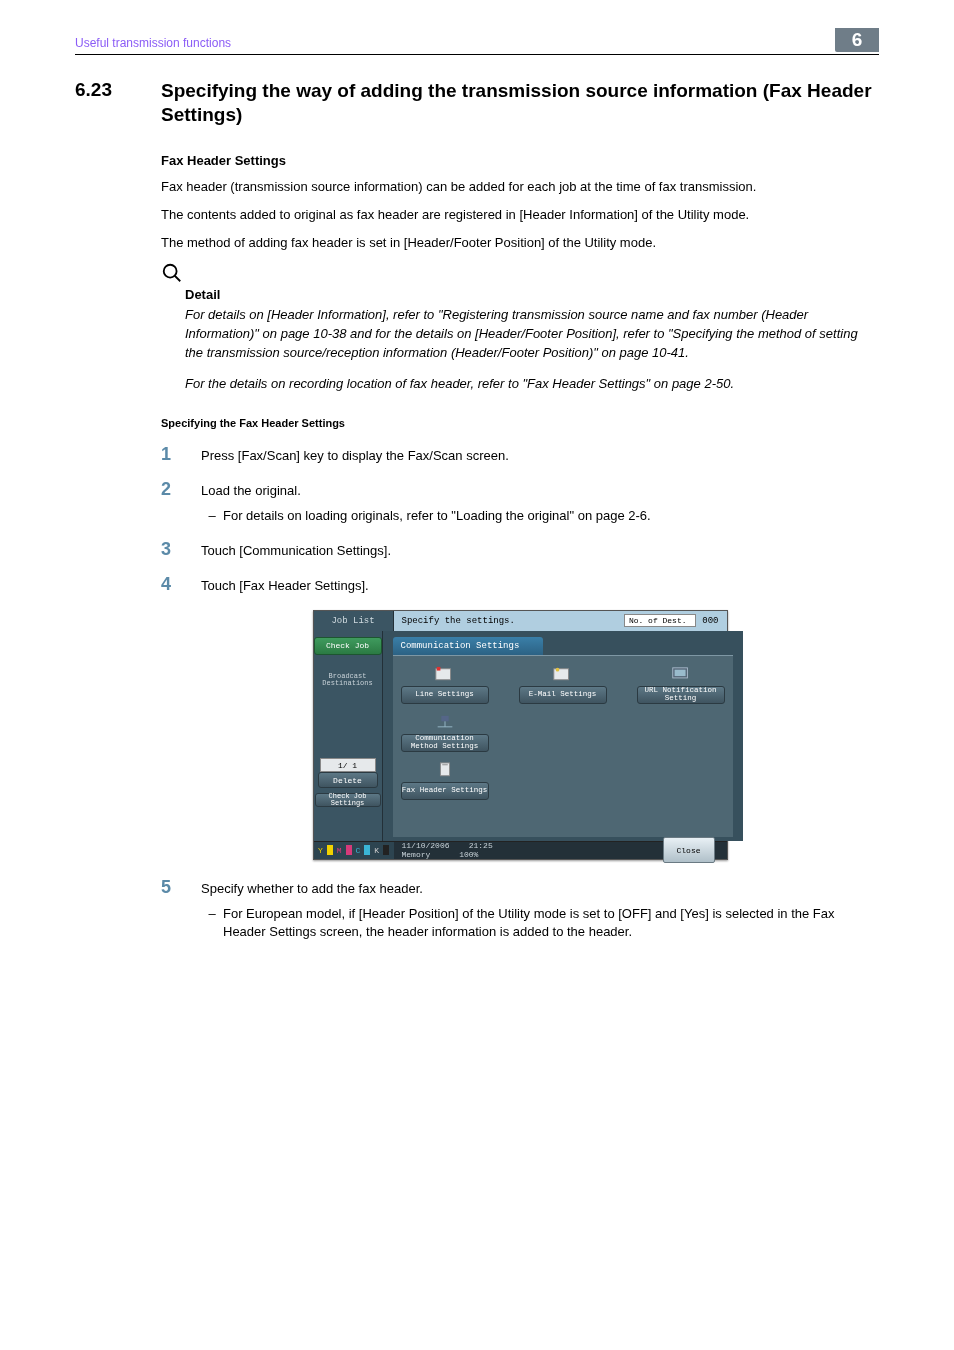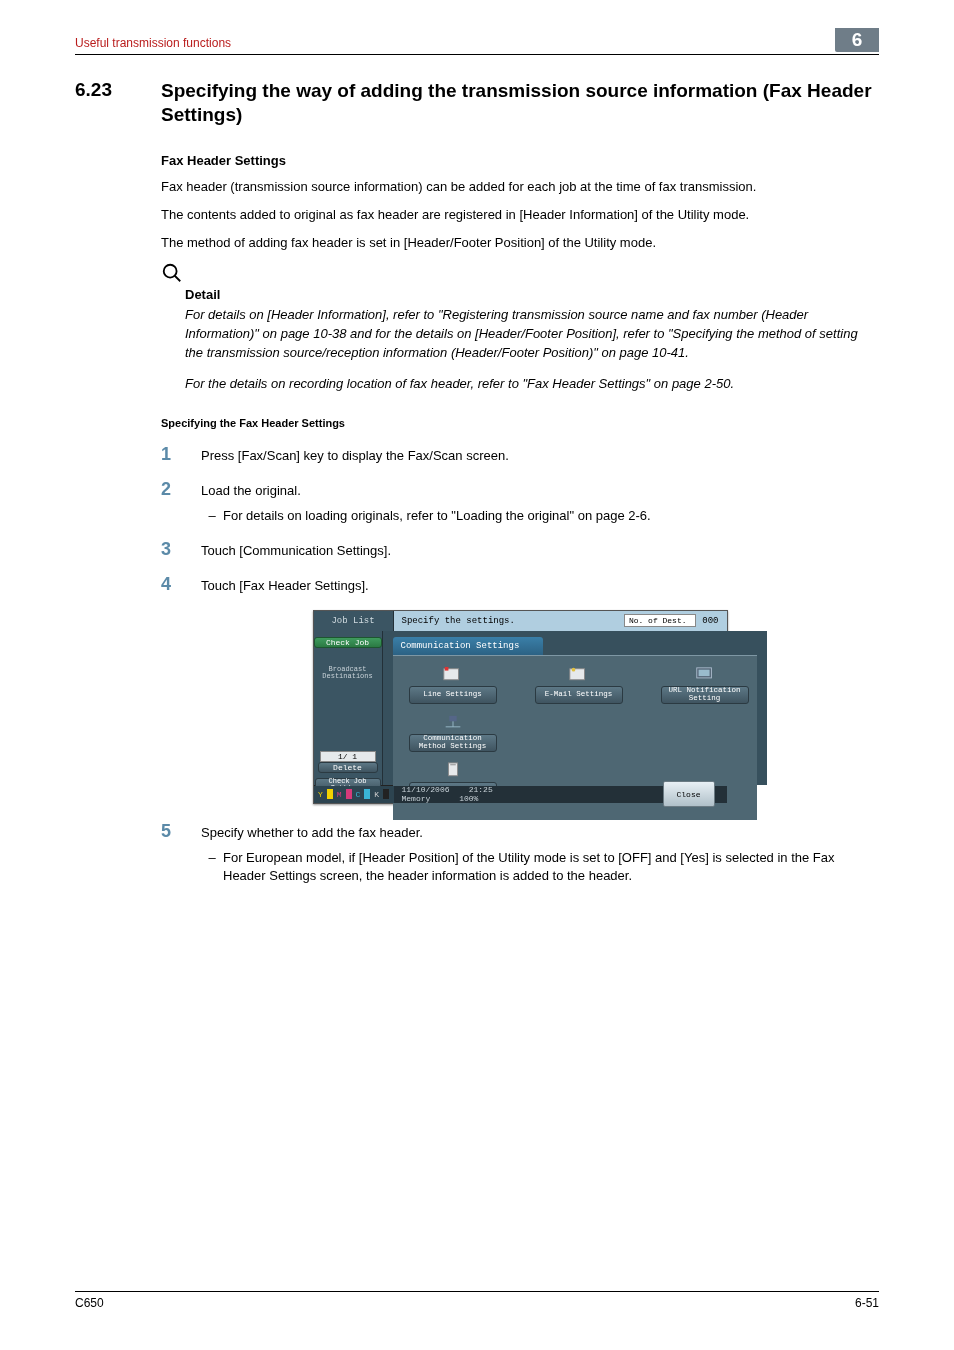--- a/index.html
+++ b/index.html
@@ -18,21 +18,21 @@
     position: relative;
   }
   .hdr-row {
     display: flex;
     justify-content: space-between;
     align-items: flex-end;
     margin-bottom: 2px;
   }
   .hdr-left {
     font-size: 12px;
-    color: #b91c1c;
+    color: #8b5cf6;
     padding-bottom: 2px;
   }
   .hdr-right {
     background: #6f7d88;
     color: #fff;
     width: 44px;
     height: 24px;
     font-size: 19px;
     font-weight: bold;
     display: flex;
@@ -152,21 +152,21 @@
     color: #000;
     display:flex; align-items:center;
     padding: 0 8px;
     justify-content: space-between;
   }
   .c-titlebar .dest {
     background:#fff; color:#000; font-size:8px;
     padding:1px 4px; border:1px solid #888;
   }
 
-  .c-body { display: flex; height: 154px; justify-content: space-between; }
+  .c-body { display: flex; height: 210px; justify-content: space-between; }
   .c-left {
     width: 80px;
     background: #3b5563;
     border-right: 1px solid #233038;
     display:flex; flex-direction:column;
     align-items:center;
     padding-top: 0;
   }
   .c-chkjob {
     width: 68px; height: 18px;
@@ -220,21 +220,21 @@
     width: 150px;
     border-top-left-radius:3px; border-top-right-radius:3px;
   }
   .c-panel {
     flex:1;
     background:#4e6773;
     border-top:1px solid #7e97a4;
     padding: 10px 8px;
   }
   .c-iconrow { display:flex; gap: 30px; margin-bottom: 10px;}
-  .c-iconcell { display:flex; flex-direction:column; align-items:center; width:88px;margin-left:8px;}
+  .c-iconcell { display:flex; flex-direction:column; align-items:center; width:88px;}
   .c-ico { width:22px; height:18px; margin-bottom:2px; }
   .c-btn {
     width:88px; height:18px;
     background:linear-gradient(#5d7886,#3f5460);
     border:1px solid #2b3a42;
     border-radius:3px;
     color:#fff; font-size:7.5px;
     display:flex;align-items:center;justify-content:center;
     text-align:center; line-height:1;
   }
@@ -437,18 +437,14 @@
         <span>Specify whether to add the fax header.</span>
         <div class="sub-bullet">
           <span class="dash">–</span>
           <span>For European model, if [Header Position] of the Utility mode is set to [OFF] and [Yes] is selected in the Fax Header Settings screen, the header information is added to the header.</span>
         </div>
       </div>
     </div>
 
   </div>
 
-  <div class="footer">
-    <span>C650</span>
-    <span>6-51</span>
-  </div>
 
 </div>
 
 </body></html>

